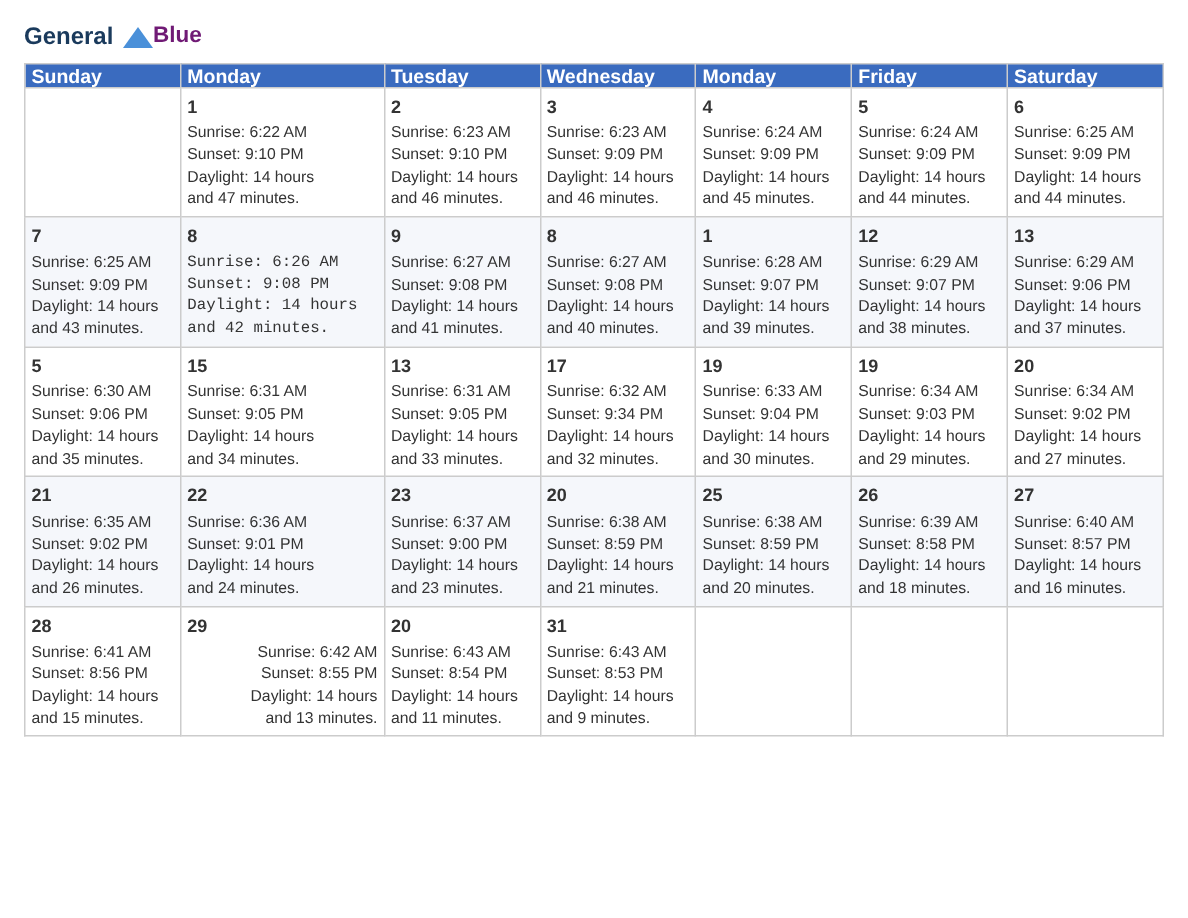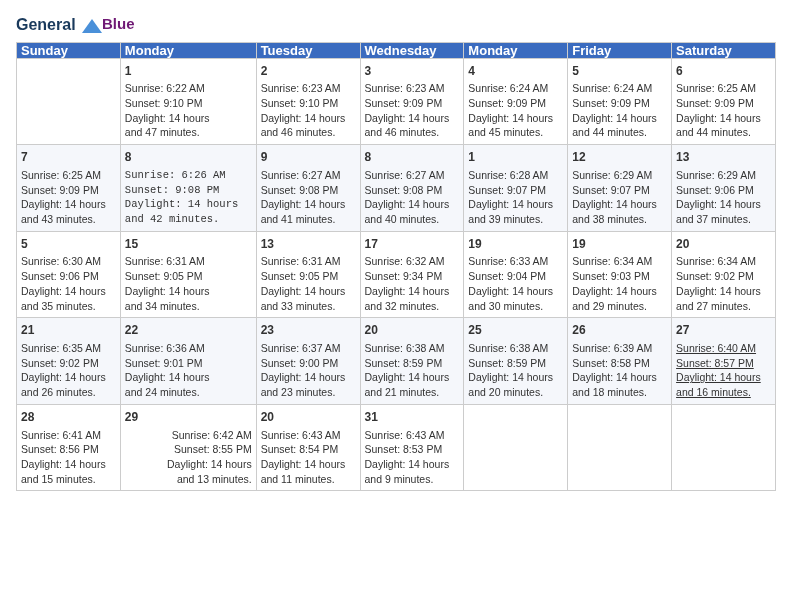--- a/index.html
+++ b/index.html
@@ -288,21 +288,21 @@
         </td>
         <td>
           <span class="day-num">26</span>
           <div class="cell-content" style="white-space: pre-line;">Sunrise: 6:39 AM
 Sunset: 8:58 PM
 Daylight: 14 hours
 and 18 minutes.</div>
         </td>
         <td>
           <span class="day-num">27</span>
-          <div class="cell-content" style="white-space: pre-line; text-decoration: underline;">Sunrise: 6:40 AM
+          <div class="cell-content" style="white-space: pre-line;">Sunrise: 6:40 AM
 Sunset: 8:57 PM
 Daylight: 14 hours
 and 16 minutes.</div>
         </td>
       </tr>
       <tr>
         <td>
           <span class="day-num">28</span>
           <div class="cell-content" style="white-space: pre-line;">Sunrise: 6:41 AM
 Sunset: 8:56 PM

